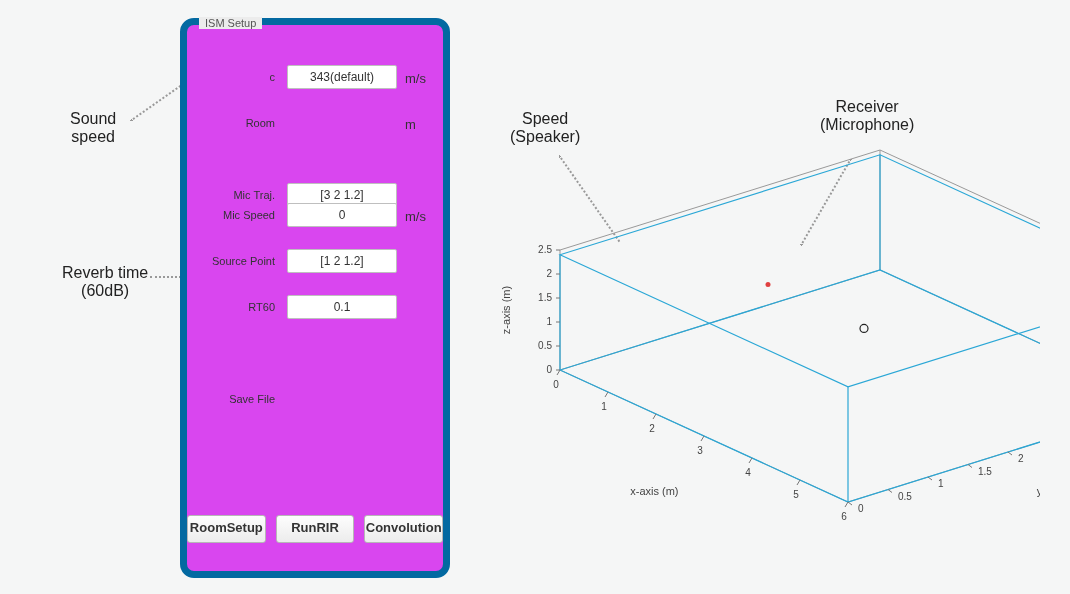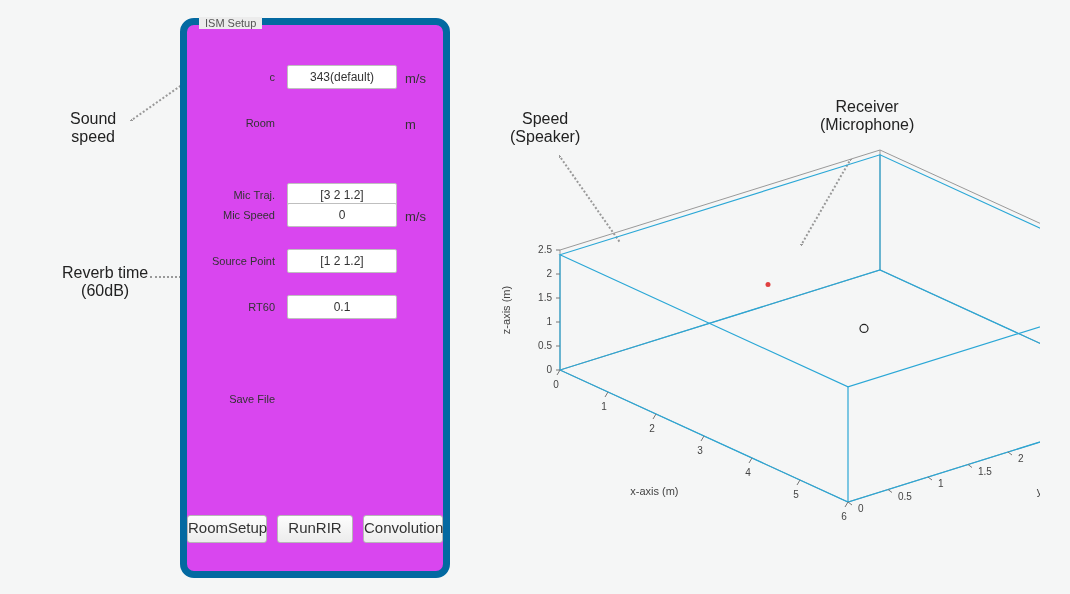--- a/index.html
+++ b/index.html
@@ -96,25 +96,26 @@
     display: flex;
     justify-content: center;
     gap: 10px;
   }
   .btn {
     width: 78px;
     height: 26px;
     background: linear-gradient(#fdfdfd, #ececec);
     border: 1px solid #b7b7b7;
     border-radius: 3px;
-    font-size: 15px;
+    font-size: 13px;
     color: #333;
     line-height: 24px;
     text-align: center;
     cursor: pointer;
+    font-weight: bold;
   }
 
   
   .plot {
     position: absolute;
     left: 480px;
     top: 120px;
     width: 560px;
     height: 430px;
   }

